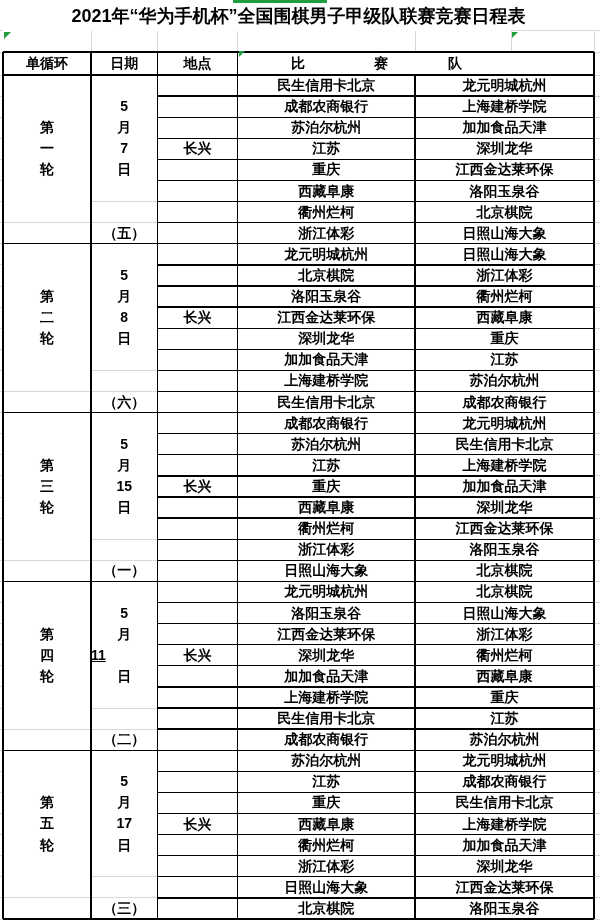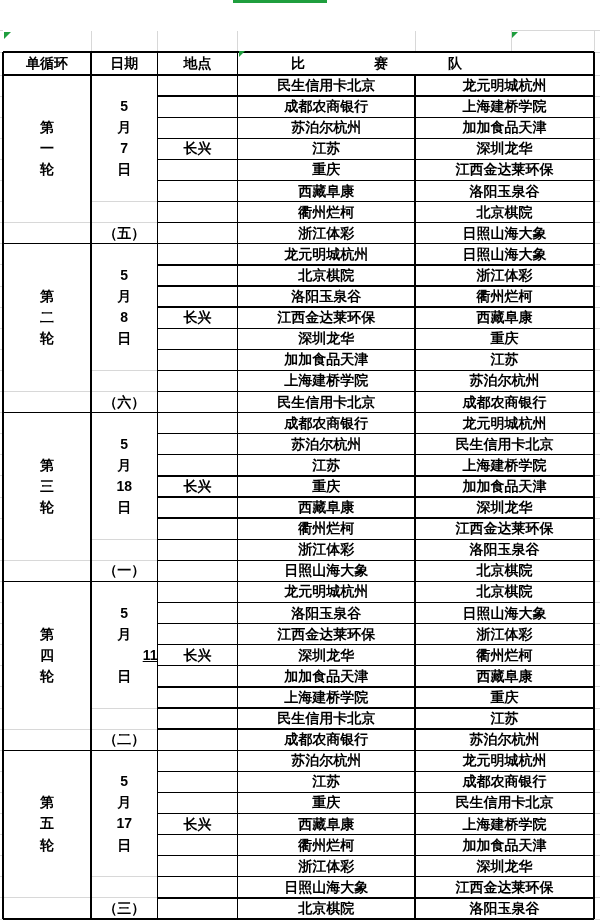--- a/index.html
+++ b/index.html
@@ -101,20 +101,21 @@
     <div style="left: 0px; top: 855.2px; width: 3px; height: 1px; background: rgb(216, 216, 216);"></div>
     <div style="left: 594px; top: 855.2px; width: 6px; height: 1px; background: rgb(216, 216, 216);"></div>
     <div style="left: 0px; top: 876.3px; width: 3px; height: 1px; background: rgb(216, 216, 216);"></div>
     <div style="left: 594px; top: 876.3px; width: 6px; height: 1px; background: rgb(216, 216, 216);"></div>
     <div style="left: 0px; top: 897.4px; width: 3px; height: 1px; background: rgb(216, 216, 216);"></div>
     <div style="left: 594px; top: 897.4px; width: 6px; height: 1px; background: rgb(216, 216, 216);"></div>
     <div style="left: 0px; top: 918.5px; width: 3px; height: 1px; background: rgb(216, 216, 216);"></div>
     <div style="left: 594px; top: 918.5px; width: 6px; height: 1px; background: rgb(216, 216, 216);"></div>
     <div style="left: 0px; top: 51.5px; width: 3px; height: 1px; background: rgb(216, 216, 216);"></div>
     <div style="left: 594px; top: 51.5px; width: 6px; height: 1px; background: rgb(216, 216, 216);"></div>
+    <div class="cellText" style="font-size: 18px; text-align: center; color: rgb(0, 0, 0); left: 0px; top: 3px; width: 597px; height: 27px; line-height: 27px; font-weight: 700;">2021年“华为手机杯”全国围棋男子甲级队联赛竞赛日程表</div>
     <div class="cellText" style="font-size: 14px; text-align: center; color: rgb(0, 0, 0); left: 3px; top: 52px; width: 88px; height: 23px; line-height: 23px;">单循环</div>
     <div class="cellText" style="font-size: 14px; text-align: center; color: rgb(0, 0, 0); left: 91px; top: 52px; width: 66.5px; height: 23px; line-height: 23px;">日期</div>
     <div class="cellText" style="font-size: 14px; text-align: center; color: rgb(0, 0, 0); left: 157.5px; top: 52px; width: 80px; height: 23px; line-height: 23px;">地点</div>
     <div style="left: 237.5px; top: 52px; width: 356.5px; height: 23px;">
       <div class="cellText" style="left: 51.5px; top: 0px; width: 18px; height: 23px; line-height: 23px; font-size: 14px; text-align: center;">比</div>
       <div class="cellText" style="left: 134.5px; top: 0px; width: 18px; height: 23px; line-height: 23px; font-size: 14px; text-align: center;">赛</div>
       <div class="cellText" style="left: 208.5px; top: 0px; width: 18px; height: 23px; line-height: 23px; font-size: 14px; text-align: center;">队</div>
     </div>
     <div style="left: 3px; top: 75px; width: 88px; height: 147.7px; display: flex; flex-direction: column; align-items: stretch; justify-content: center;">
       <div class="cellText" style="position: static; height: 21.1px; line-height: 21.1px; font-size: 14px; text-align: center;">第</div>
@@ -196,21 +197,21 @@
     <div style="left: 157.5px; top: 390.85px; width: 436.5px; height: 1.3px; background: rgb(0, 0, 0);"></div>
     <div style="left: 3px; top: 243.1px; width: 591px; height: 1.4px; background: rgb(0, 0, 0);"></div>
     <div style="left: 3px; top: 412.6px; width: 88px; height: 147.7px; display: flex; flex-direction: column; align-items: stretch; justify-content: center;">
       <div class="cellText" style="position: static; height: 21.1px; line-height: 21.1px; font-size: 14px; text-align: center;">第</div>
       <div class="cellText" style="position: static; height: 21.1px; line-height: 21.1px; font-size: 14px; text-align: center;">三</div>
       <div class="cellText" style="position: static; height: 21.1px; line-height: 21.1px; font-size: 14px; text-align: center;">轮</div>
     </div>
     <div style="left: 91px; top: 412.6px; width: 66.5px; height: 126.6px; display: flex; flex-direction: column; align-items: stretch; justify-content: center;">
       <div class="cellText" style="position: static; height: 21.1px; line-height: 21.1px; font-size: 14px; text-align: center;">5</div>
       <div class="cellText" style="position: static; height: 21.1px; line-height: 21.1px; font-size: 14px; text-align: center;">月</div>
-      <div class="cellText" style="position: static; height: 21.1px; line-height: 21.1px; font-size: 14px; text-align: center;">18</div>
+      <div class="cellText" style="position: static; height: 21.1px; line-height: 21.1px; font-size: 14px; text-align: center;">15</div>
       <div class="cellText" style="position: static; height: 21.1px; line-height: 21.1px; font-size: 14px; text-align: center;">日</div>
     </div>
     <div class="cellText" style="font-size: 14px; text-align: center; color: rgb(0, 0, 0); left: 91px; top: 560.3px; width: 66.5px; height: 21.1px; line-height: 21.1px;">（一）</div>
     <div class="cellText" style="font-size: 14px; text-align: center; color: rgb(0, 0, 0); left: 157.5px; top: 475.9px; width: 80px; height: 21.1px; line-height: 21.1px;">长兴</div>
     <div class="cellText" style="font-size: 14px; text-align: center; color: rgb(0, 0, 0); left: 237.5px; top: 412.6px; width: 177.5px; height: 21.1px; line-height: 21.1px;">成都农商银行</div>
     <div class="cellText" style="font-size: 14px; text-align: center; color: rgb(0, 0, 0); left: 415px; top: 412.6px; width: 179px; height: 21.1px; line-height: 21.1px;">龙元明城杭州</div>
     <div class="cellText" style="font-size: 14px; text-align: center; color: rgb(0, 0, 0); left: 237.5px; top: 433.7px; width: 177.5px; height: 21.1px; line-height: 21.1px;">苏泊尔杭州</div>
     <div class="cellText" style="font-size: 14px; text-align: center; color: rgb(0, 0, 0); left: 415px; top: 433.7px; width: 179px; height: 21.1px; line-height: 21.1px;">民生信用卡北京</div>
     <div class="cellText" style="font-size: 14px; text-align: center; color: rgb(0, 0, 0); left: 237.5px; top: 454.8px; width: 177.5px; height: 21.1px; line-height: 21.1px;">江苏</div>
     <div class="cellText" style="font-size: 14px; text-align: center; color: rgb(0, 0, 0); left: 415px; top: 454.8px; width: 179px; height: 21.1px; line-height: 21.1px;">上海建桥学院</div>
@@ -236,21 +237,21 @@
     <div style="left: 157.5px; top: 559.65px; width: 436.5px; height: 1.3px; background: rgb(0, 0, 0);"></div>
     <div style="left: 3px; top: 411.9px; width: 591px; height: 1.4px; background: rgb(0, 0, 0);"></div>
     <div style="left: 3px; top: 581.4px; width: 88px; height: 147.7px; display: flex; flex-direction: column; align-items: stretch; justify-content: center;">
       <div class="cellText" style="position: static; height: 21.1px; line-height: 21.1px; font-size: 14px; text-align: center;">第</div>
       <div class="cellText" style="position: static; height: 21.1px; line-height: 21.1px; font-size: 14px; text-align: center;">四</div>
       <div class="cellText" style="position: static; height: 21.1px; line-height: 21.1px; font-size: 14px; text-align: center;">轮</div>
     </div>
     <div style="left: 91px; top: 581.4px; width: 66.5px; height: 126.6px; display: flex; flex-direction: column; align-items: stretch; justify-content: center;">
       <div class="cellText" style="position: static; height: 21.1px; line-height: 21.1px; font-size: 14px; text-align: center;">5</div>
       <div class="cellText" style="position: static; height: 21.1px; line-height: 21.1px; font-size: 14px; text-align: center;">月</div>
-      <div class="cellText" style="position: static; height: 21.1px; line-height: 21.1px; font-size: 14px; text-align: right; text-decoration: underline;">11</div>
+      <div class="cellText" style="position: static; height: 21.1px; line-height: 21.1px; font-size: 14px; text-align: left; text-decoration: underline;">11</div>
       <div class="cellText" style="position: static; height: 21.1px; line-height: 21.1px; font-size: 14px; text-align: center;">日</div>
     </div>
     <div class="cellText" style="font-size: 14px; text-align: center; color: rgb(0, 0, 0); left: 91px; top: 729.1px; width: 66.5px; height: 21.1px; line-height: 21.1px;">（二）</div>
     <div class="cellText" style="font-size: 14px; text-align: center; color: rgb(0, 0, 0); left: 157.5px; top: 644.7px; width: 80px; height: 21.1px; line-height: 21.1px;">长兴</div>
     <div class="cellText" style="font-size: 14px; text-align: center; color: rgb(0, 0, 0); left: 237.5px; top: 581.4px; width: 177.5px; height: 21.1px; line-height: 21.1px;">龙元明城杭州</div>
     <div class="cellText" style="font-size: 14px; text-align: center; color: rgb(0, 0, 0); left: 415px; top: 581.4px; width: 179px; height: 21.1px; line-height: 21.1px;">北京棋院</div>
     <div class="cellText" style="font-size: 14px; text-align: center; color: rgb(0, 0, 0); left: 237.5px; top: 602.5px; width: 177.5px; height: 21.1px; line-height: 21.1px;">洛阳玉泉谷</div>
     <div class="cellText" style="font-size: 14px; text-align: center; color: rgb(0, 0, 0); left: 415px; top: 602.5px; width: 179px; height: 21.1px; line-height: 21.1px;">日照山海大象</div>
     <div class="cellText" style="font-size: 14px; text-align: center; color: rgb(0, 0, 0); left: 237.5px; top: 623.6px; width: 177.5px; height: 21.1px; line-height: 21.1px;">江西金达莱环保</div>
     <div class="cellText" style="font-size: 14px; text-align: center; color: rgb(0, 0, 0); left: 415px; top: 623.6px; width: 179px; height: 21.1px; line-height: 21.1px;">浙江体彩</div>

